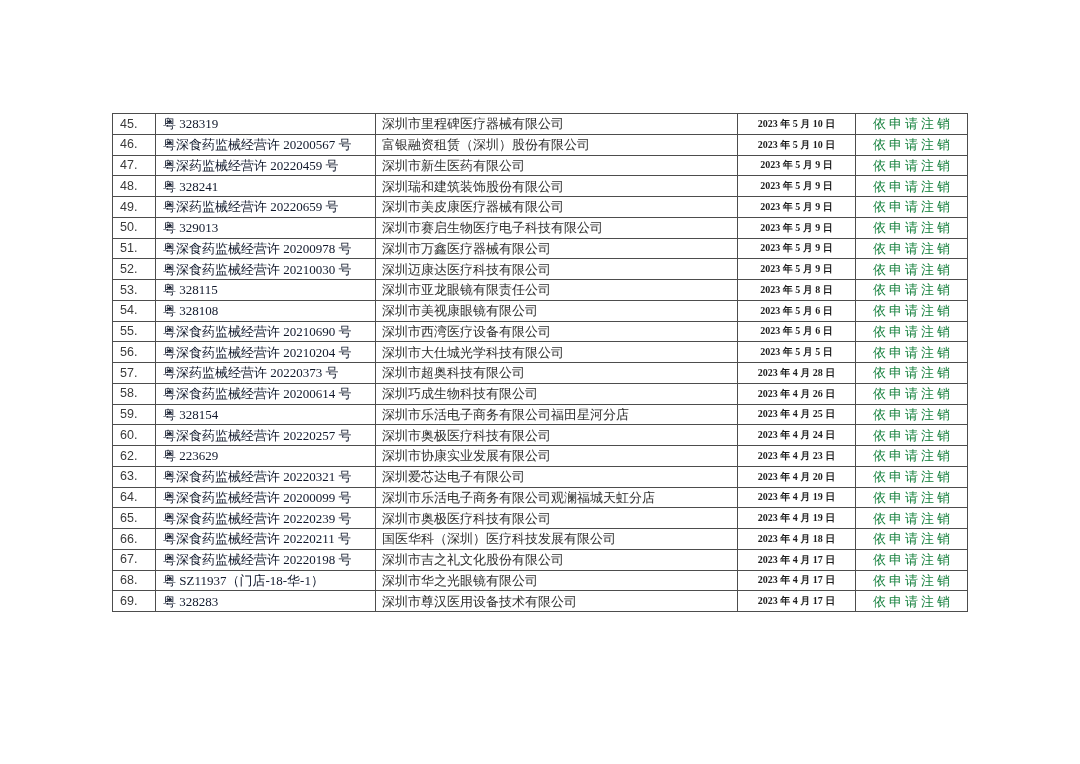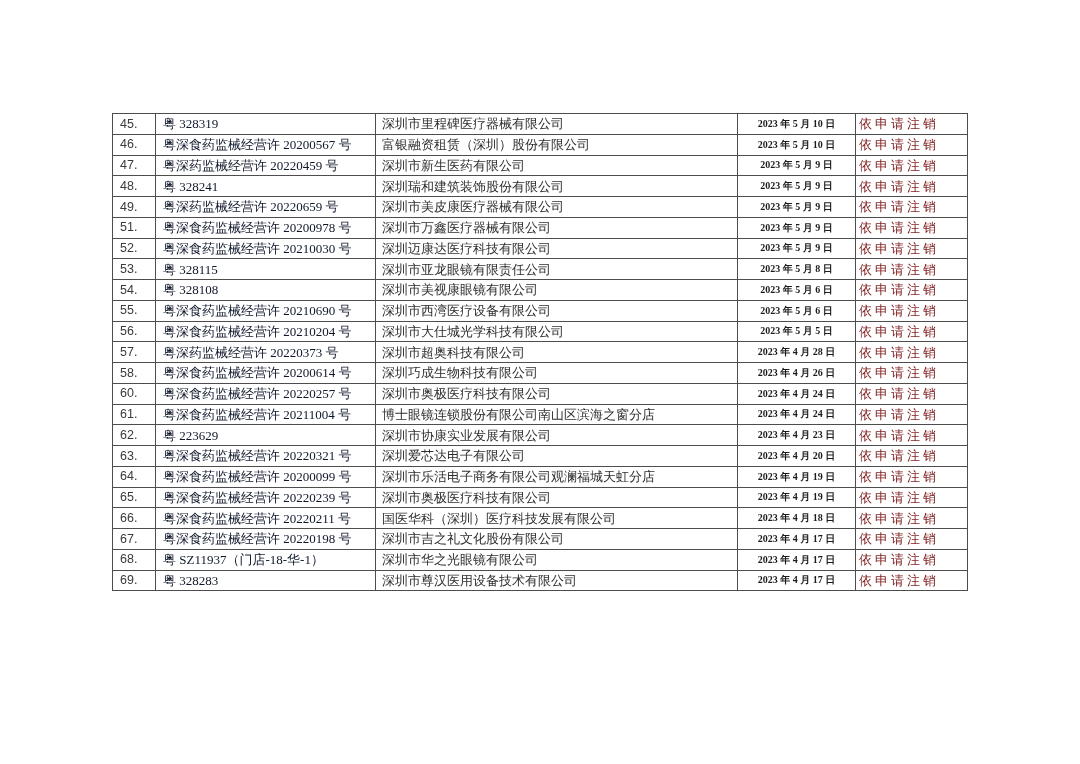--- a/index.html
+++ b/index.html
@@ -54,21 +54,22 @@
     color: #2e2e2e;
     margin-left: 25px;
   }
   td.cell-date {
     text-align: center;
     color: #1c1c1c;
     font-weight: 600;
     font-size: 10px;
   }
   td.cell-status {
-    color: #7f1d1d;
+    text-align: center;
+    color: #15803d;
     letter-spacing: 3px;
     padding-left: 3px;
   }
 </style>
 </head>
 <body>
 
 <div class="page">
   <table class="license-table">
     <colgroup>
@@ -109,20 +110,27 @@
         <td class="cell-status">依申请注销</td>
       </tr>
         <tr style="">
         <td class="cell-no">49.</td>
         <td class="cell-license">粤深药监械经营许 20220659 号</td>
         <td class="cell-company">深圳市美皮康医疗器械有限公司</td>
         <td class="cell-date">2023 年 5 月 9 日</td>
         <td class="cell-status">依申请注销</td>
       </tr>
         <tr style="">
+        <td class="cell-no">50.</td>
+        <td class="cell-license">粤 329013</td>
+        <td class="cell-company">深圳市赛启生物医疗电子科技有限公司</td>
+        <td class="cell-date">2023 年 5 月 9 日</td>
+        <td class="cell-status">依申请注销</td>
+      </tr>
+        <tr style="">
         <td class="cell-no">51.</td>
         <td class="cell-license">粤深食药监械经营许 20200978 号</td>
         <td class="cell-company">深圳市万鑫医疗器械有限公司</td>
         <td class="cell-date">2023 年 5 月 9 日</td>
         <td class="cell-status">依申请注销</td>
       </tr>
         <tr style="">
         <td class="cell-no">52.</td>
         <td class="cell-license">粤深食药监械经营许 20210030 号</td>
         <td class="cell-company">深圳迈康达医疗科技有限公司</td>
@@ -165,30 +173,30 @@
         <td class="cell-status">依申请注销</td>
       </tr>
         <tr style="">
         <td class="cell-no">58.</td>
         <td class="cell-license">粤深食药监械经营许 20200614 号</td>
         <td class="cell-company">深圳巧成生物科技有限公司</td>
         <td class="cell-date">2023 年 4 月 26 日</td>
         <td class="cell-status">依申请注销</td>
       </tr>
         <tr style="">
+        <td class="cell-no">59.</td>
+        <td class="cell-license">粤 328154</td>
+        <td class="cell-company">深圳市乐活电子商务有限公司福田星河分店</td>
+        <td class="cell-date">2023 年 4 月 25 日</td>
+        <td class="cell-status">依申请注销</td>
+      </tr>
+        <tr style="">
         <td class="cell-no">60.</td>
         <td class="cell-license">粤深食药监械经营许 20220257 号</td>
         <td class="cell-company">深圳市奥极医疗科技有限公司</td>
-        <td class="cell-date">2023 年 4 月 24 日</td>
-        <td class="cell-status">依申请注销</td>
-      </tr>
-        <tr style="">
-        <td class="cell-no">61.</td>
-        <td class="cell-license">粤深食药监械经营许 20211004 号</td>
-        <td class="cell-company">博士眼镜连锁股份有限公司南山区滨海之窗分店</td>
         <td class="cell-date">2023 年 4 月 24 日</td>
         <td class="cell-status">依申请注销</td>
       </tr>
         <tr style="">
         <td class="cell-no">62.</td>
         <td class="cell-license">粤 223629</td>
         <td class="cell-company">深圳市协康实业发展有限公司</td>
         <td class="cell-date">2023 年 4 月 23 日</td>
         <td class="cell-status">依申请注销</td>
       </tr>

